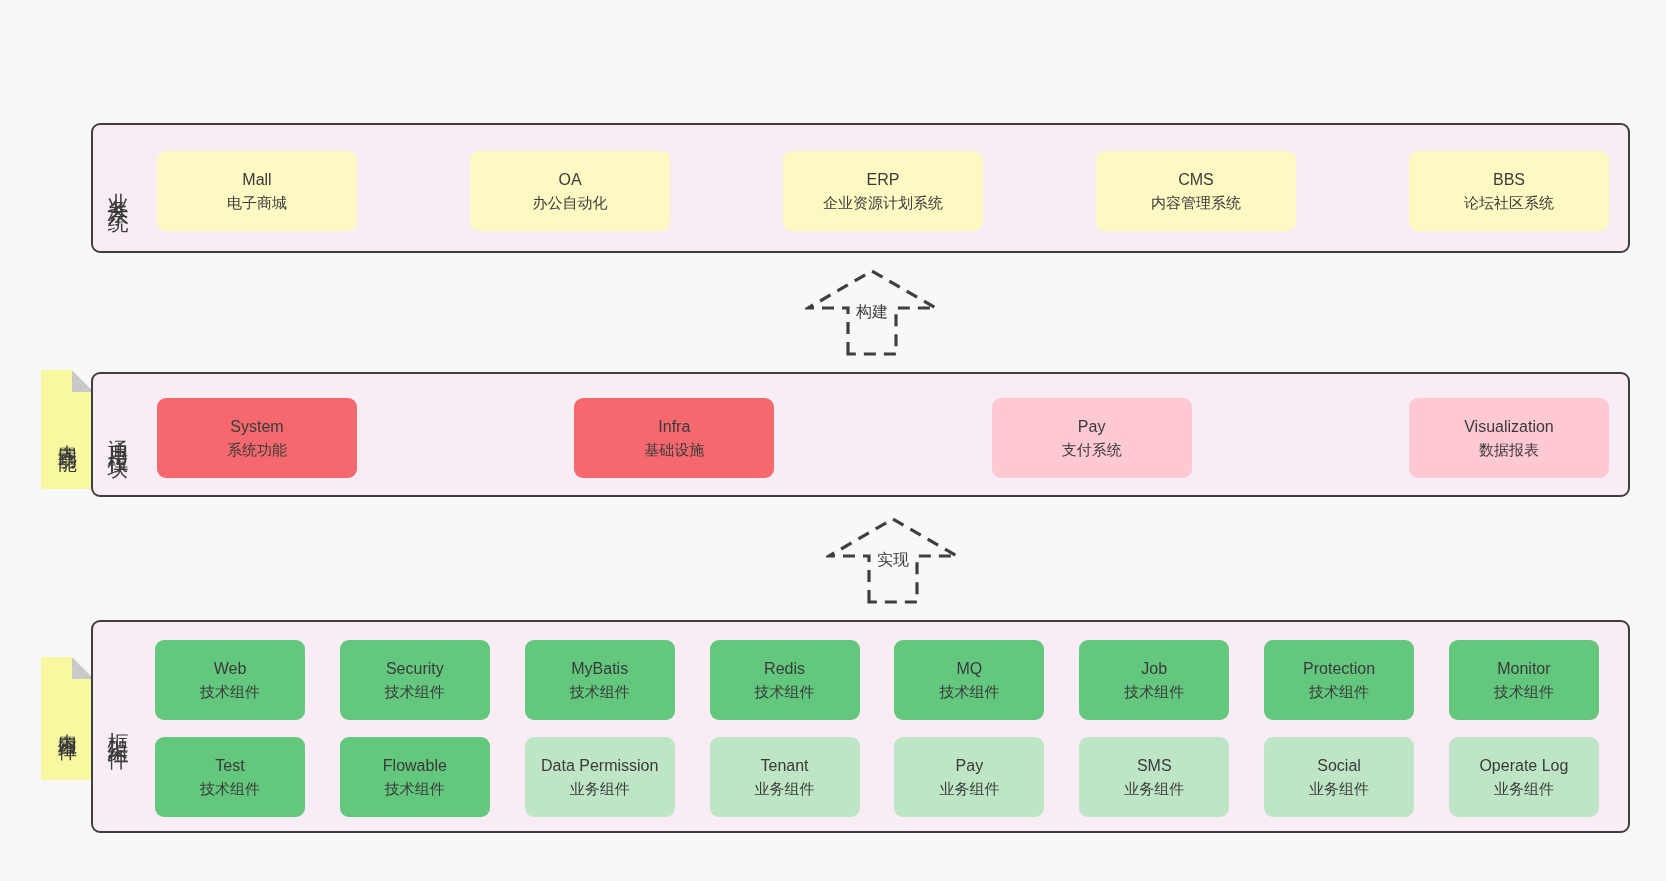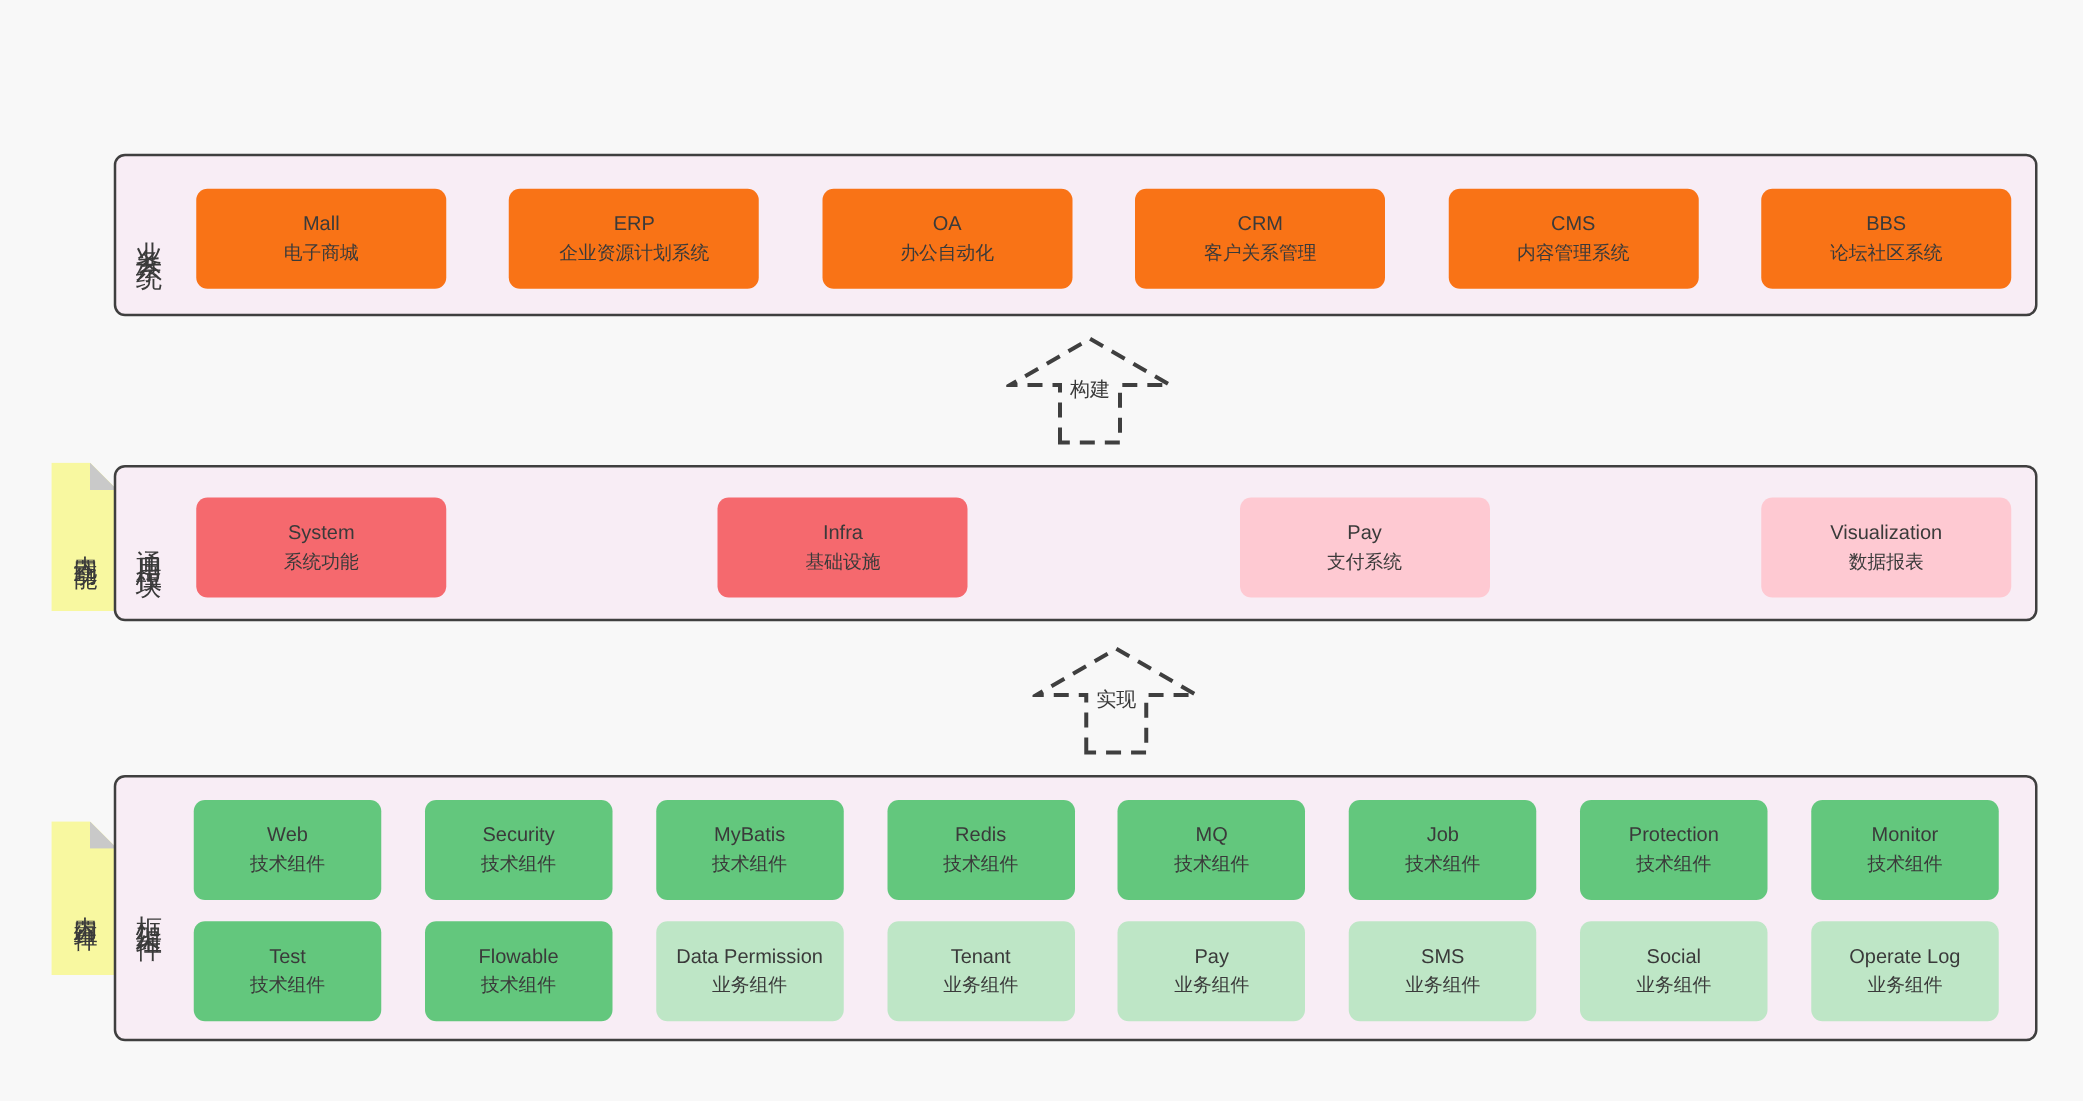--- a/index.html
+++ b/index.html
@@ -23,21 +23,21 @@
   .band-3 .boxes{left:62px;right:29px;}
   .band-3 .row-1{top:18px;}
   .band-3 .row-2{top:115px;}
 
   .box{border-radius:9px;display:flex;flex-direction:column;justify-content:center;
     align-items:center;text-align:center;box-sizing:border-box;line-height:23px;}
   .band-1 .box,.band-2 .box{width:200px;height:80px;padding:0 8px;}
   .band-3 .box{width:150px;height:80px;padding:0 13px;}
   .box .name{font-size:16px;}
   .box .desc{font-size:15px;}
-  .blue{background:#f97316;}
+  .blue{background:#fef9c3;}
   .red{background:#f5696e;}
   .pink{background:#fec9d2;}
   .green{background:#63c77d;}
   .lgreen{background:#bee6c6;}
 
   
   .note{position:absolute;left:41px;width:53px;background:#f8f8a0;
     clip-path:polygon(0 0,calc(100% - 22px) 0,100% 22px,100% 100%,0 100%);
     display:flex;align-items:center;justify-content:center;}
   .note-2{top:370px;height:119px;}
@@ -70,30 +70,26 @@
   </div>
 
   <div class="band band-1">
     <div class="band-label">业务系统</div>
     <div class="boxes">
       <div class="box blue">
         <span class="name">Mall</span>
         <span class="desc">电子商城</span>
       </div>
       <div class="box blue">
+        <span class="name">OA</span>
+        <span class="desc">办公自动化</span>
+      </div>
+      <div class="box blue">
         <span class="name">ERP</span>
         <span class="desc">企业资源计划系统</span>
-      </div>
-      <div class="box blue">
-        <span class="name">OA</span>
-        <span class="desc">办公自动化</span>
-      </div>
-      <div class="box blue">
-        <span class="name">CRM</span>
-        <span class="desc">客户关系管理</span>
       </div>
       <div class="box blue">
         <span class="name">CMS</span>
         <span class="desc">内容管理系统</span>
       </div>
       <div class="box blue">
         <span class="name">BBS</span>
         <span class="desc">论坛社区系统</span>
       </div>
     </div>

